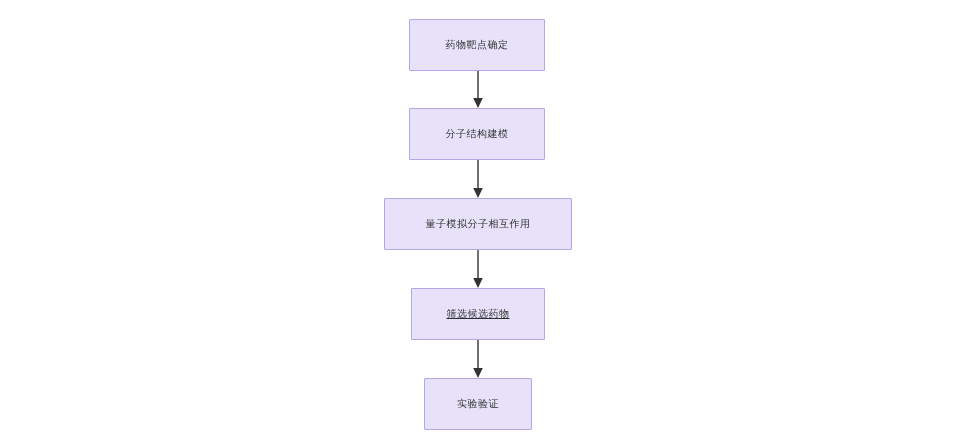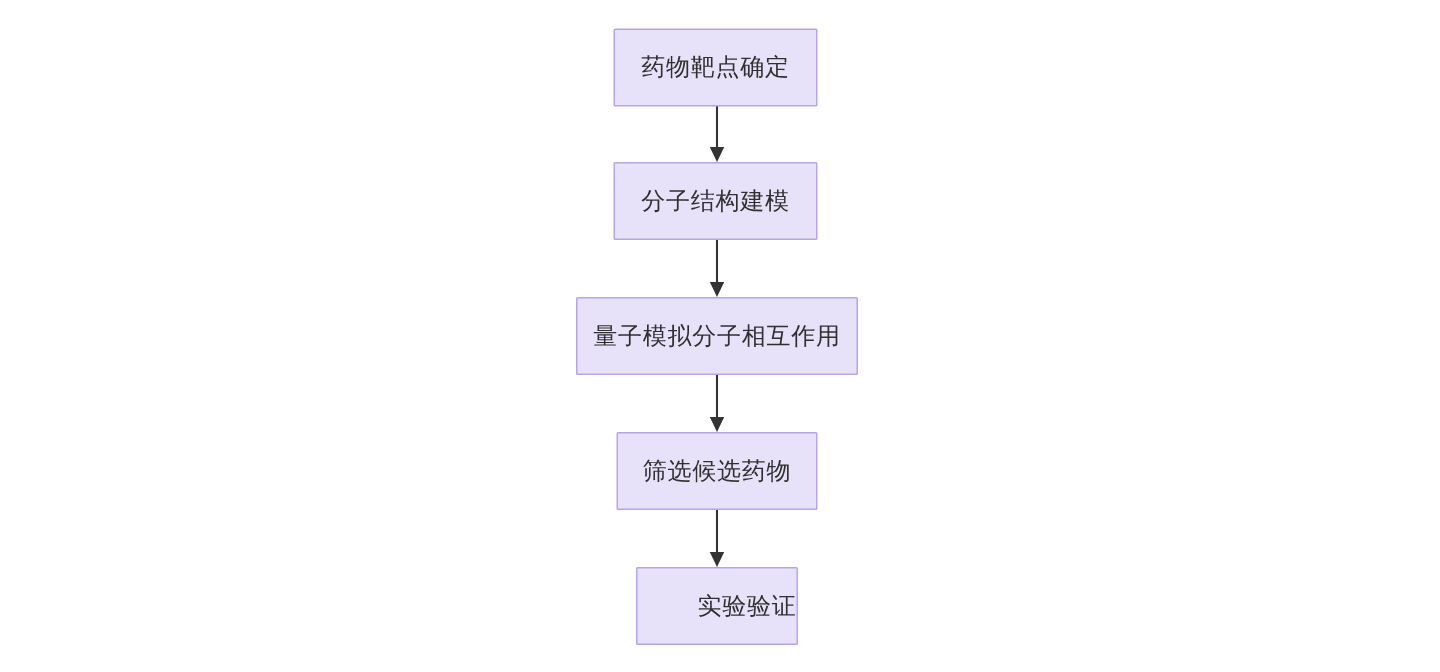--- a/index.html
+++ b/index.html
@@ -23,21 +23,21 @@
   .flow-node {
     position: absolute;
     box-sizing: border-box;
     background: #e7e2fa;
     border: 1px solid #b7a6e6;
     border-radius: 1px;
     display: flex;
     align-items: center;
     justify-content: center;
     color: #303030;
-    font-size: 16px;
+    font-size: 10px;
     line-height: 1;
     letter-spacing: 0.5px;
     white-space: nowrap;
     font-family: "DejaVu Sans", "Liberation Sans", sans-serif;
   }
   .flow-node-label {
     display: block;
     pointer-events: none;
   }
   .flow-arrow {
@@ -82,21 +82,21 @@
   </div>
 
   <div class="flow-node" style="left:409px; top:108px; width:136px; height:52px;justify-content:center;">
     <span class="flow-node-label">分子结构建模</span>
   </div>
 
   <div class="flow-node" style="left:384px; top:198px; width:188px; height:52px;justify-content:center;">
     <span class="flow-node-label">量子模拟分子相互作用</span>
   </div>
 
-  <div class="flow-node" style="left:411px; top:288px; width:134px; height:52px;">
+  <div class="flow-node" style="left:411px; top:288px; width:134px; height:52px;text-decoration:underline;">
     <span class="flow-node-label">筛选候选药物</span>
   </div>
 
-  <div class="flow-node" style="left:424px; top:378px; width:108px; height:52px;justify-content:flex-end;">
+  <div class="flow-node" style="left:424px; top:378px; width:108px; height:52px;">
     <span class="flow-node-label">实验验证</span>
   </div>
 
 </div>
 
 </body></html>

